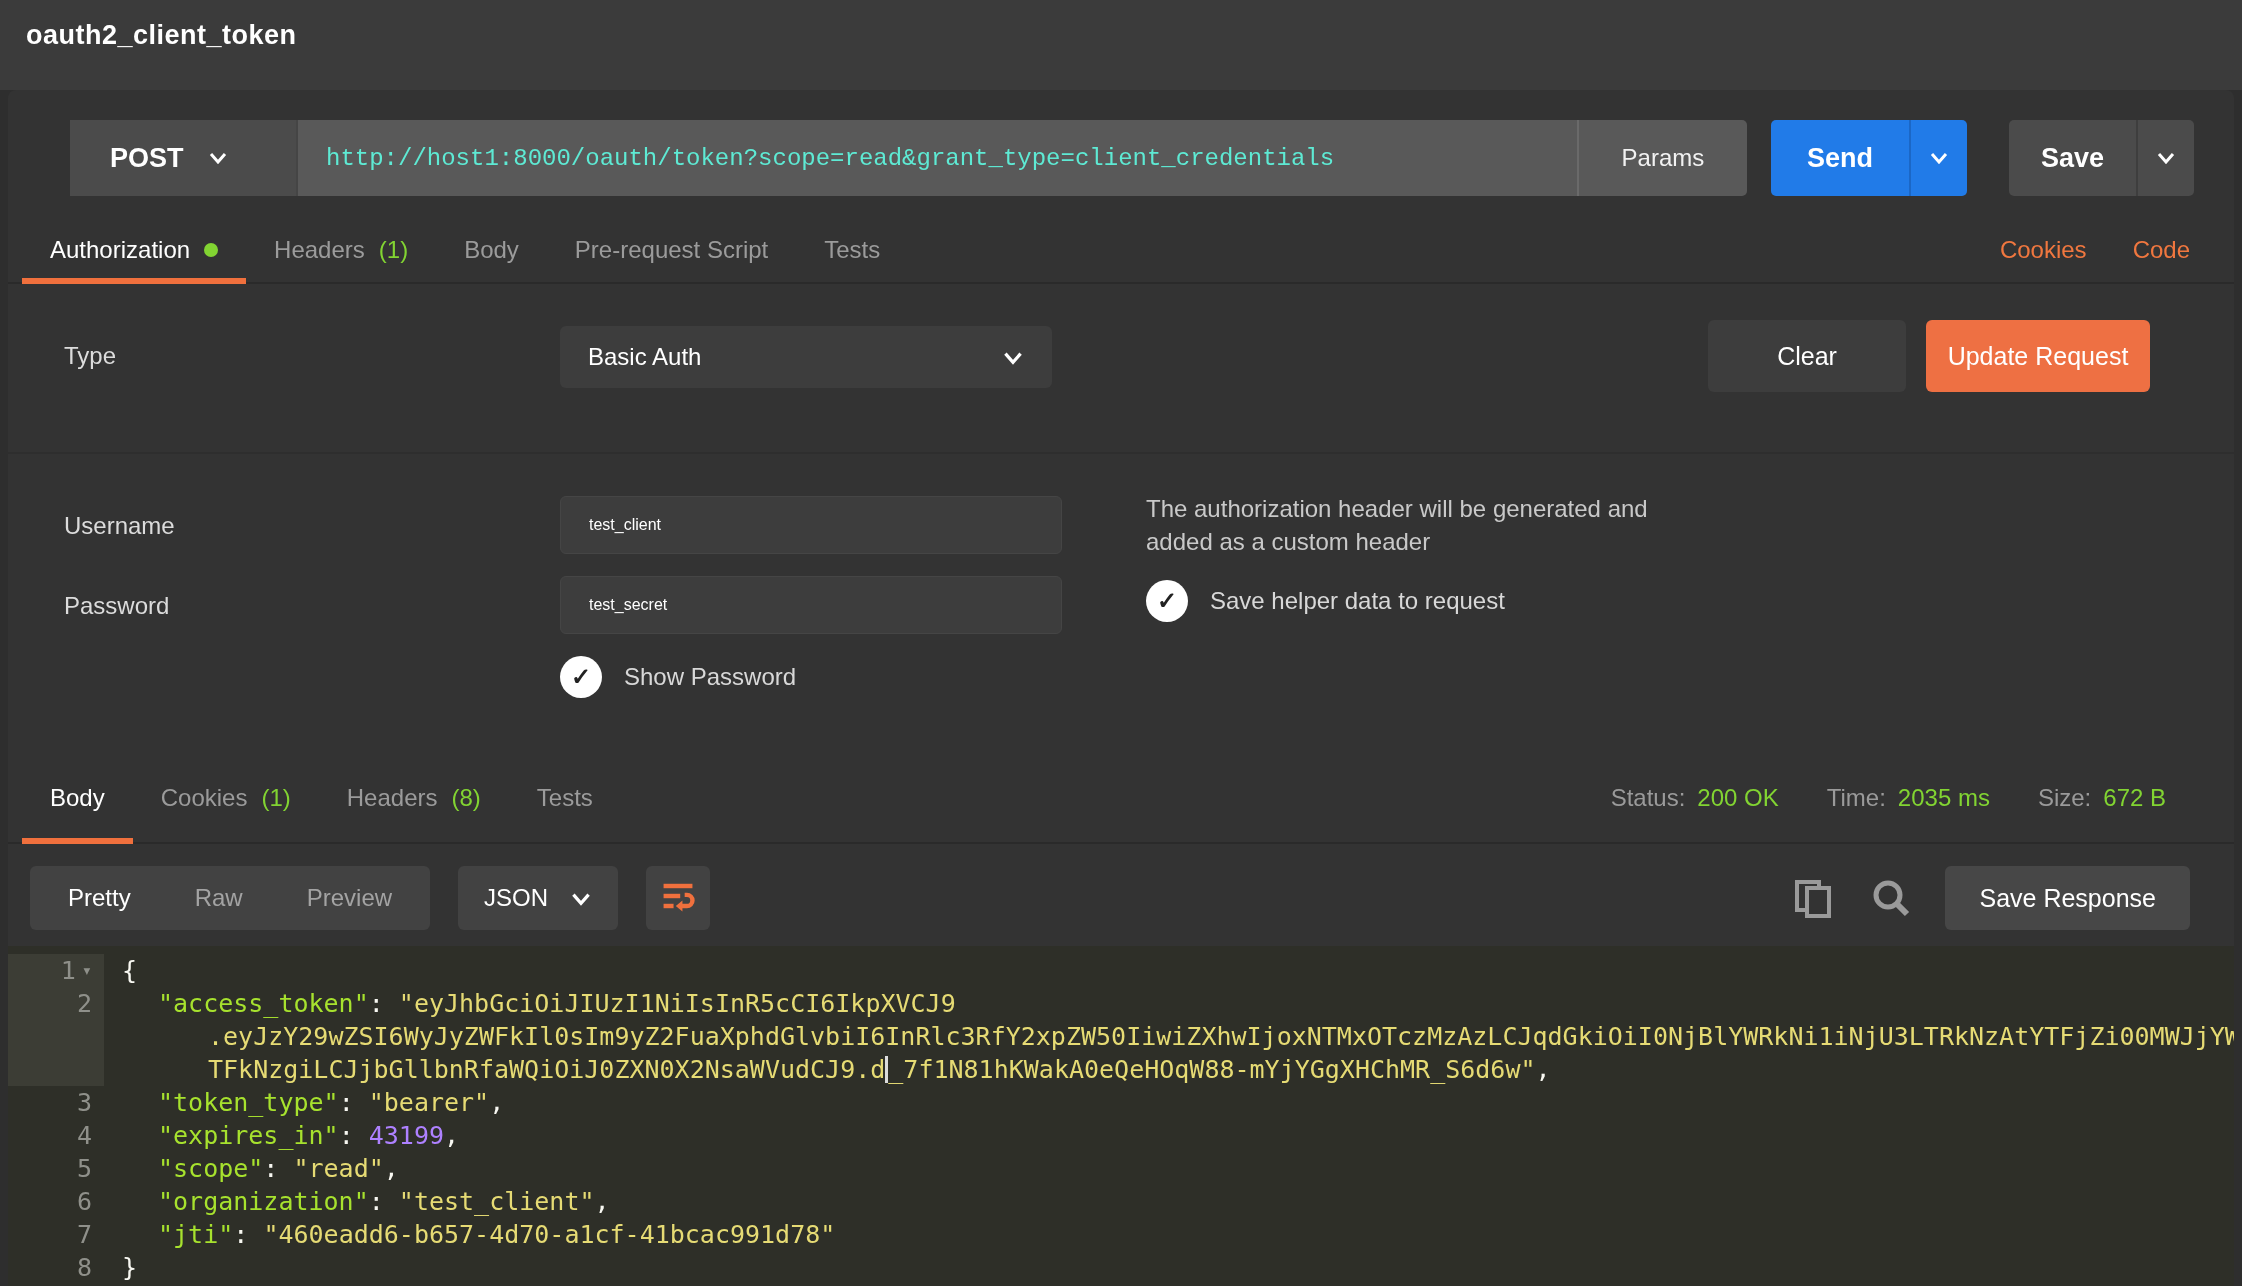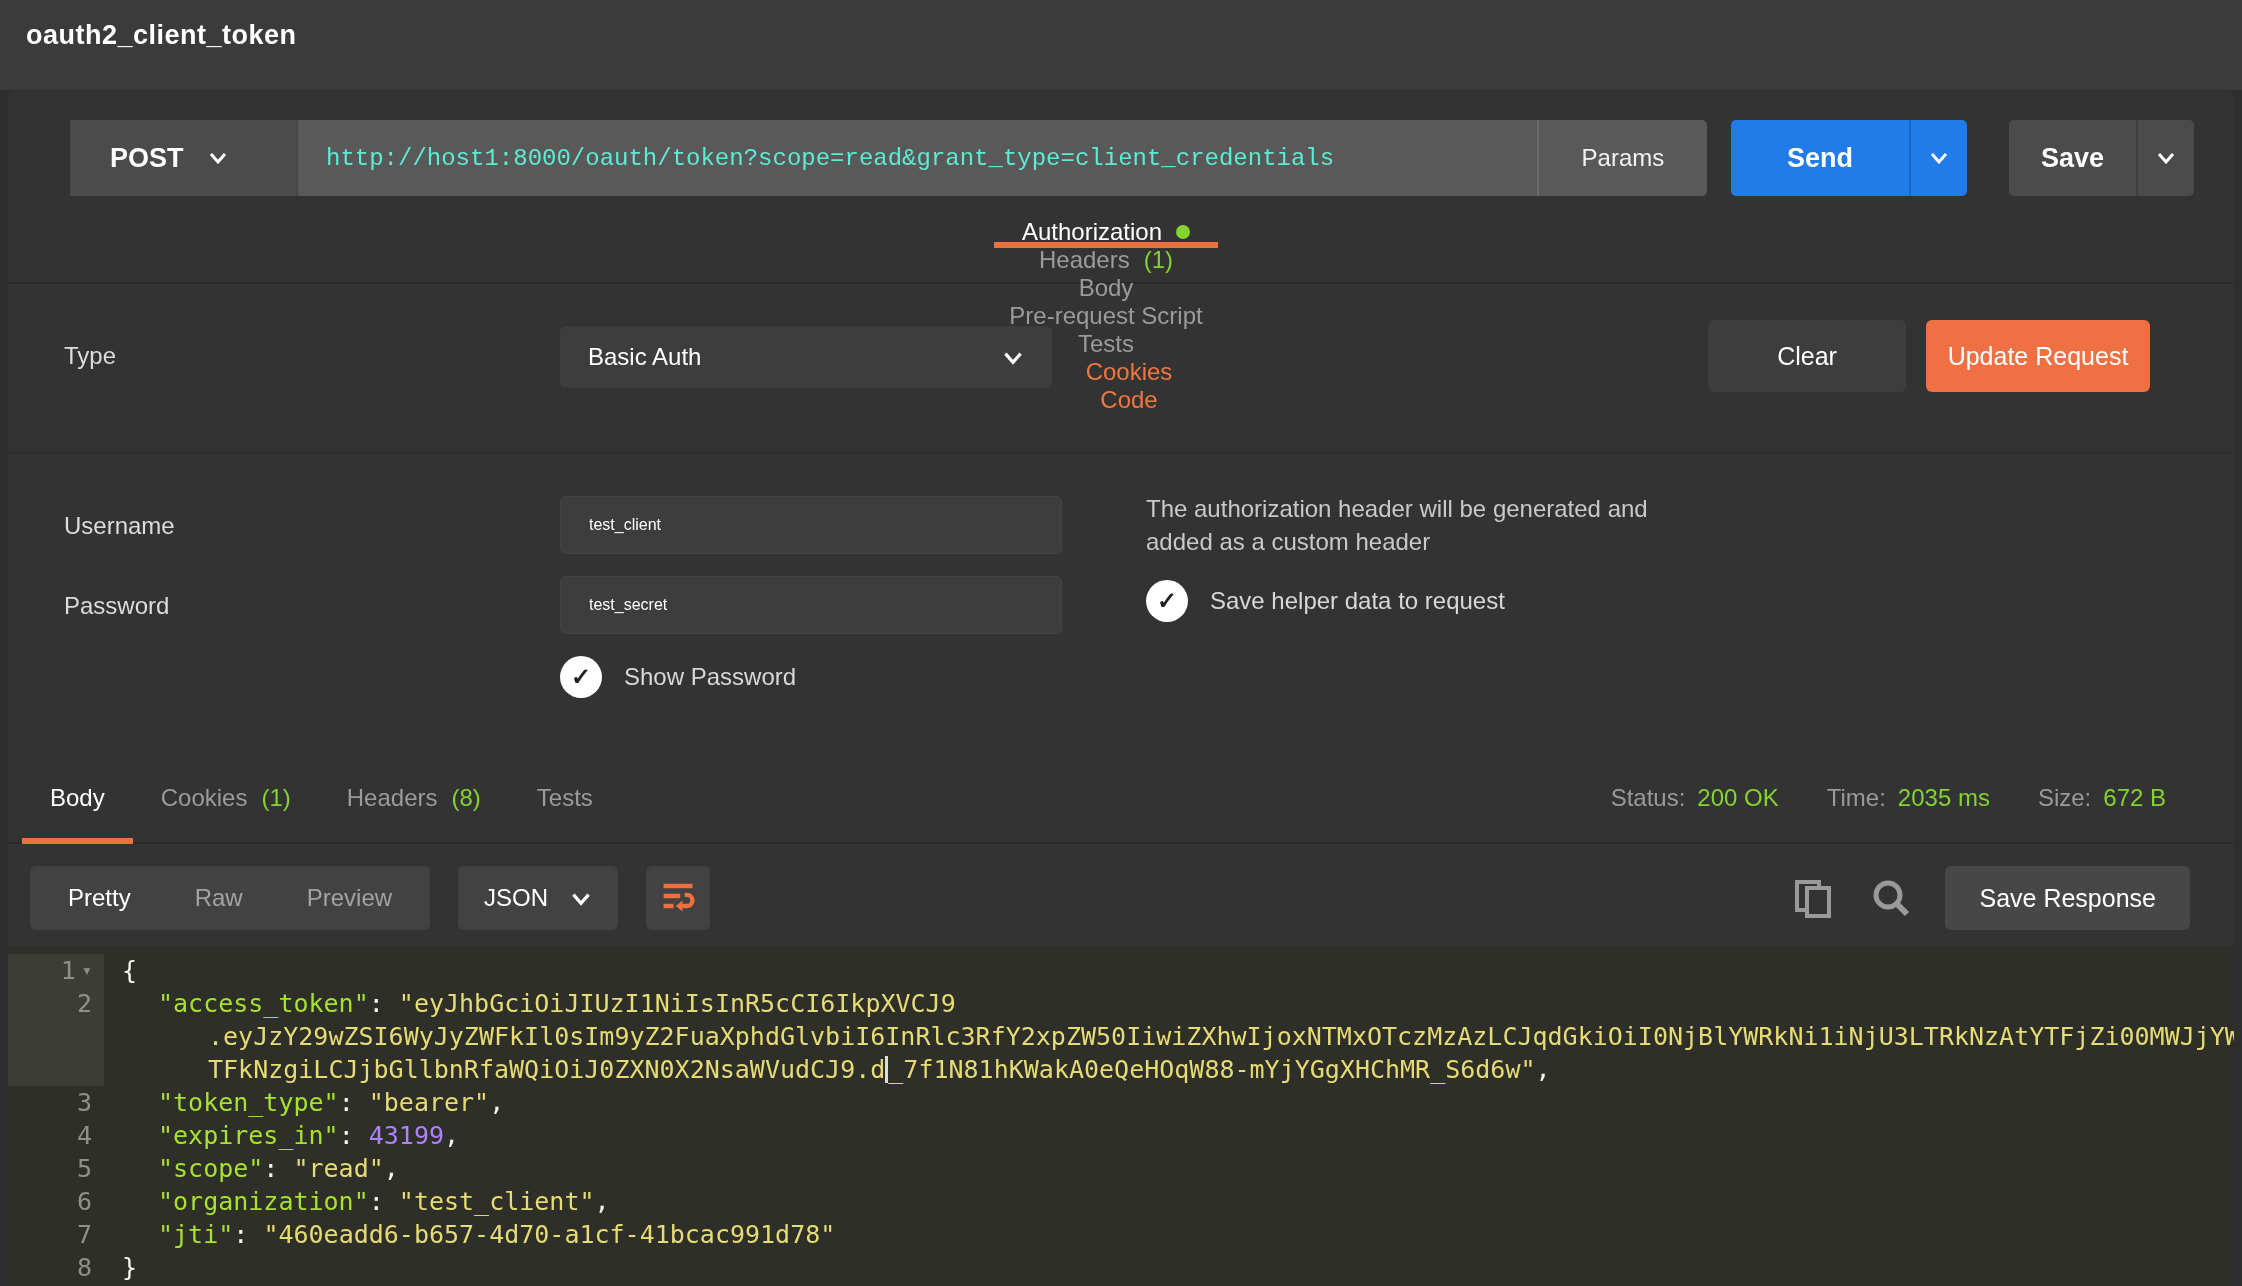--- a/index.html
+++ b/index.html
@@ -8,31 +8,31 @@
   .win-title { position:absolute; left:26px; top:20px; font-size:27px; font-weight:bold; color:#ffffff; letter-spacing:.5px; }
   .panel { position:absolute; top:90px; left:8px; right:8px; bottom:0; background:#333333; border-radius:8px 8px 0 0; display:flex; flex-direction:column; overflow:hidden; }
 
   
   .request-bar { display:flex; align-items:stretch; height:76px; margin:30px 40px 0 14px; flex:none; }
   .url-group { display:flex; flex:1; border-radius:5px; overflow:hidden; }
   .method-select { width:226px; background:#4b4b4b; display:flex; align-items:center; gap:22px; padding-left:40px; color:#fff; font-weight:bold; font-size:27px; cursor:pointer;margin-left:48px; }
   .url-field { flex:1; background:#595959; border:none; outline:none; border-left:2px solid #454545; color:#5eead4; font-size:24px; padding-left:28px; font-family:Liberation Mono, monospace; }
   .params-btn { width:170px; background:#595959; border-left:2px solid #6a6a6a; display:flex; align-items:center; justify-content:center; color:#f2f2f2; font-size:24px; cursor:pointer; }
   .send-btn { margin-left:24px; display:flex; border-radius:5px; overflow:hidden; background:#217be8; color:#fff; }
-  .send-main { padding:0 56px; display:flex; align-items:center; font-weight:bold; font-size:27px;border-radius:19px; }
+  .send-main { padding:0 36px; display:flex; align-items:center; font-weight:bold; font-size:27px;border-radius:19px; }
   .split-caret { width:58px; display:flex; align-items:center; justify-content:center; }
   .send-btn .split-caret { border-left:2px solid #1b67c6; }
   .save-btn { margin-left:42px; display:flex; border-radius:5px; overflow:hidden; background:#4b4b4b; color:#fff; }
   .save-main { padding:0 32px; display:flex; align-items:center; font-weight:bold; font-size:27px; }
   .save-btn .split-caret { border-left:2px solid #3e3e3e; }
   .chev { width:24px; height:24px; }
 
   
   .req-tabs, .resp-tabs { display:flex; align-items:center; flex:none; border-bottom:2px solid #2a2a2a; padding:0 44px 0 14px; position:relative; }
-  .req-tabs { height:66px; margin-top:22px;flex-direction:column; }
+  .req-tabs { height:66px; margin-top:22px; }
   .resp-tabs { height:90px; }
   .tab { position:relative; height:100%; display:flex; align-items:center; gap:14px; padding:0 28px; color:#9b9b9b; font-size:24px; cursor:pointer; }
   .tab .cnt { color:#82d432; }
   .tab.active { color:#ffffff; }
   .tab-underline { position:absolute; left:0; right:0; bottom:-2px; height:6px; background:#f0703d; }
   .green-dot { width:14px; height:14px; border-radius:50%; background:#82d432; }
   .flex-sp { flex:1; }
   .orange-link { color:#f0773f; font-size:24px; margin-left:46px; cursor:pointer; }
 
   

